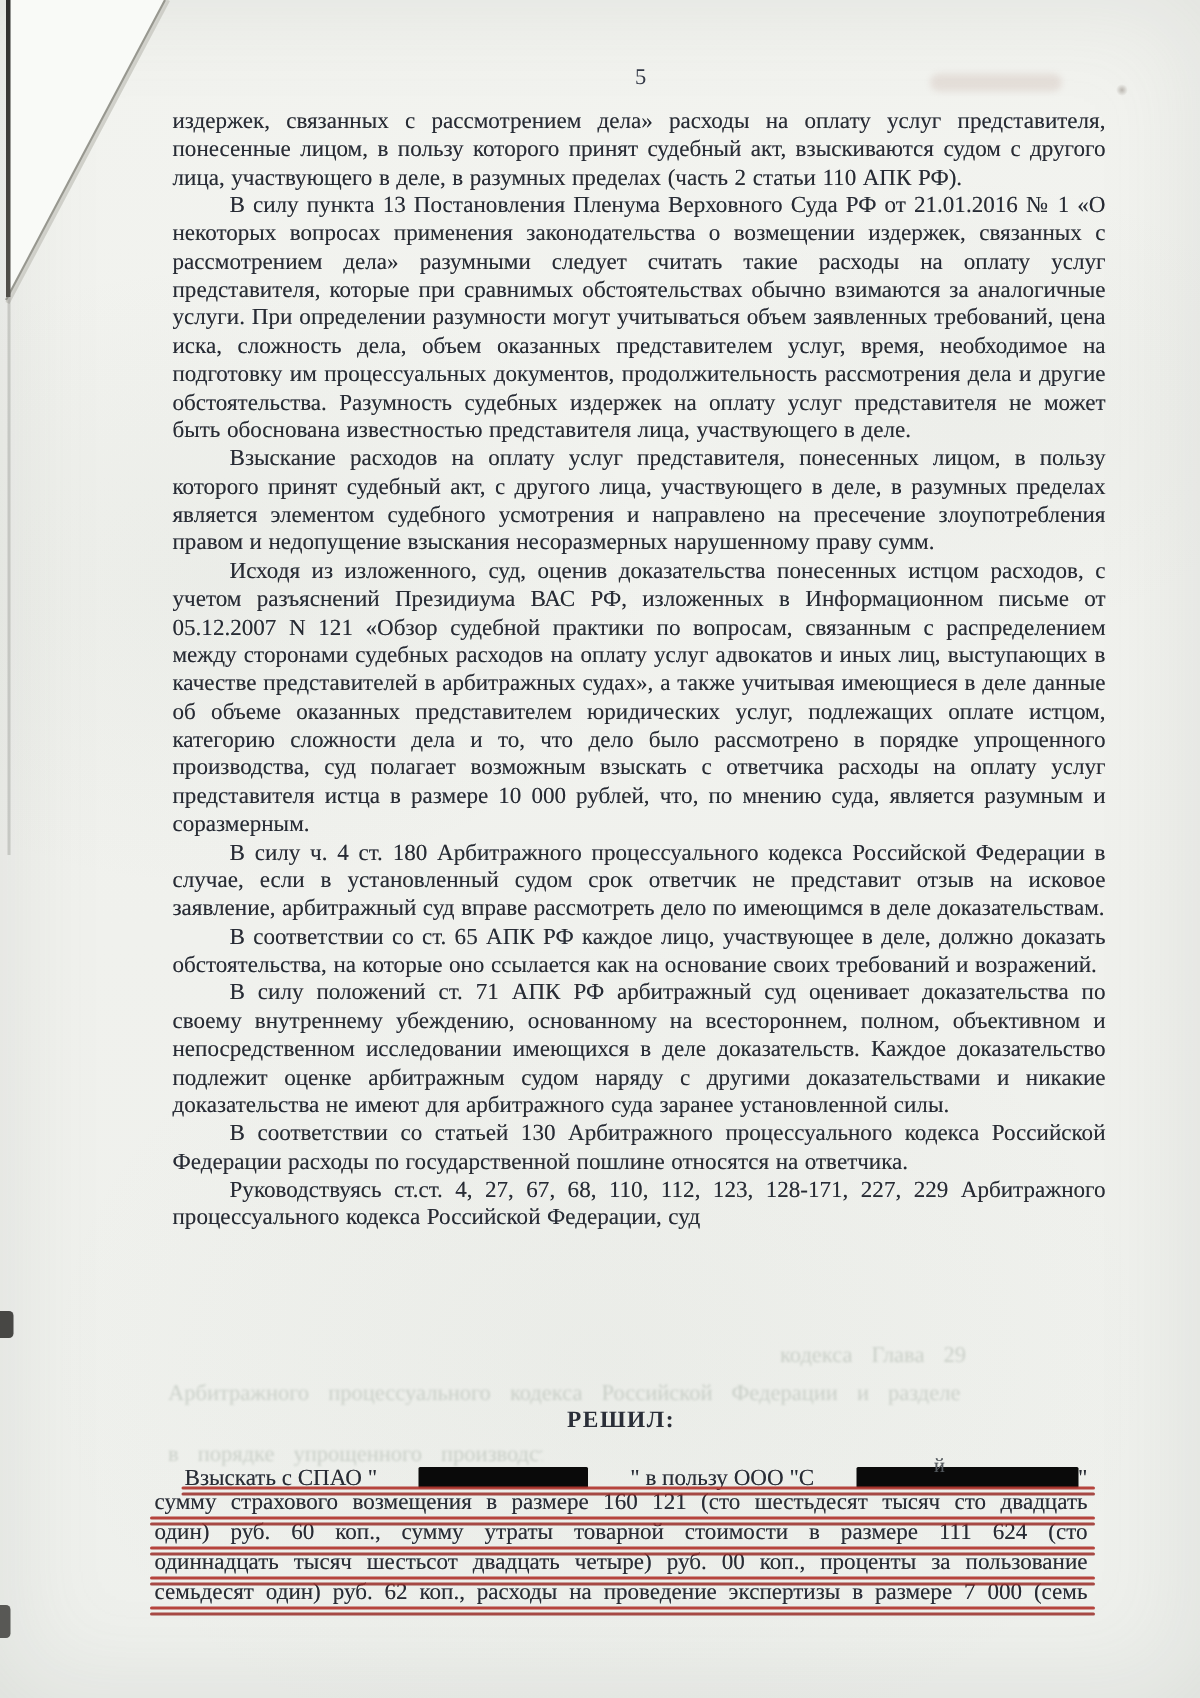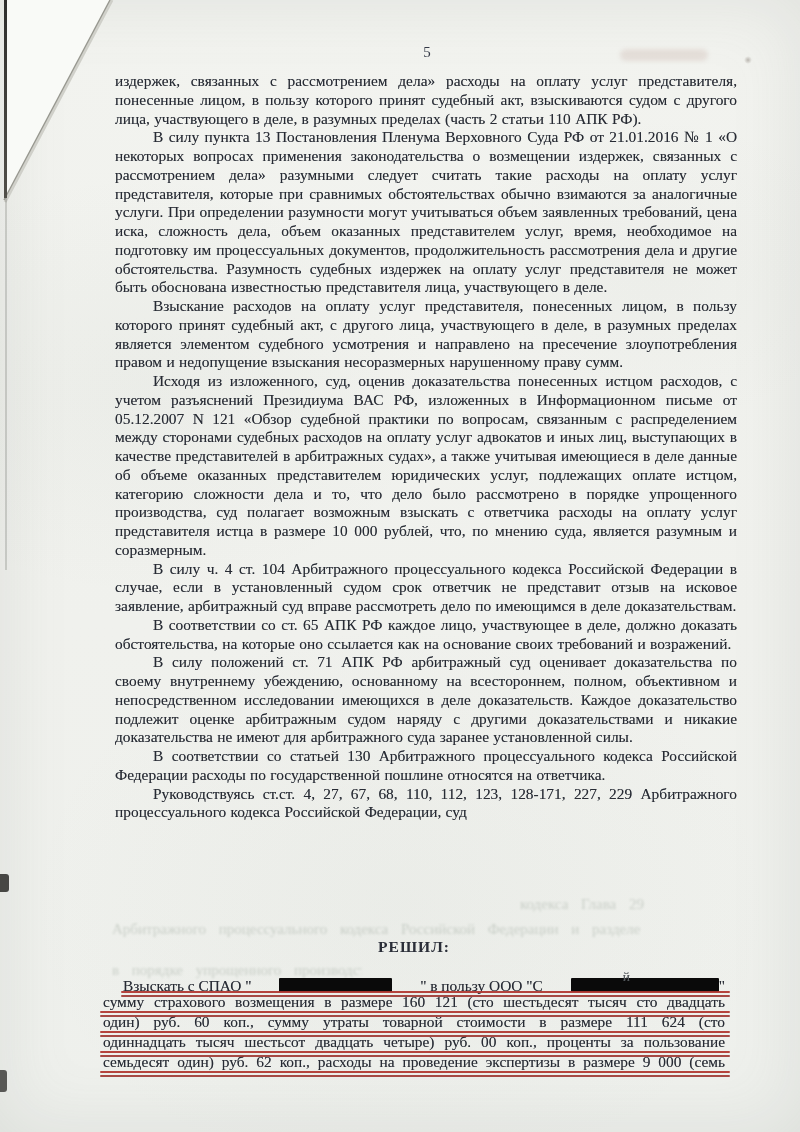--- a/index.html
+++ b/index.html
@@ -96,21 +96,21 @@
   <div class="ghost" style="top:921px; left:112px; width:618px;">Арбитражного   процессуального   кодекса   Российской   Федерации   и   разделе</div>
   <div class="ghost" style="top:962px; left:112px; width:250px;">в  порядке  упрощенного  производства</div>
 
   <div class="page-number">5</div>
 
   <div class="body-col">
     <p class="no-indent">издержек, связанных с рассмотрением дела» расходы на оплату услуг представителя, понесенные лицом, в пользу которого принят судебный акт, взыскиваются судом с другого лица, участвующего в деле, в разумных пределах (часть 2 статьи 110 АПК РФ).</p>
     <p>В силу пункта 13 Постановления Пленума Верховного Суда РФ от 21.01.2016 № 1 «О некоторых вопросах применения законодательства о возмещении издержек, связанных с рассмотрением дела» разумными следует считать такие расходы на оплату услуг представителя, которые при сравнимых обстоятельствах обычно взимаются за аналогичные услуги. При определении разумности могут учитываться объем заявленных требований, цена иска, сложность дела, объем оказанных представителем услуг, время, необходимое на подготовку им процессуальных документов, продолжительность рассмотрения дела и другие обстоятельства. Разумность судебных издержек на оплату услуг представителя не может быть обоснована известностью представителя лица, участвующего в деле.</p>
     <p>Взыскание расходов на оплату услуг представителя, понесенных лицом, в пользу которого принят судебный акт, с другого лица, участвующего в деле, в разумных пределах является элементом судебного усмотрения и направлено на пресечение злоупотребления правом и недопущение взыскания несоразмерных нарушенному праву сумм.</p>
     <p>Исходя из изложенного, суд, оценив доказательства понесенных истцом расходов, с учетом разъяснений Президиума ВАС РФ, изложенных в Информационном письме от 05.12.2007 N 121 «Обзор судебной практики по вопросам, связанным с распределением между сторонами судебных расходов на оплату услуг адвокатов и иных лиц, выступающих в качестве представителей в арбитражных судах», а также учитывая имеющиеся в деле данные об объеме оказанных представителем юридических услуг, подлежащих оплате истцом, категорию сложности дела и то, что дело было рассмотрено в порядке упрощенного производства, суд полагает возможным взыскать с ответчика расходы на оплату услуг представителя истца в размере 10 000 рублей, что, по мнению суда, является разумным и соразмерным.</p>
-    <p>В силу ч. 4 ст. 104 Арбитражного процессуального кодекса Российской Федерации в случае, если в установленный судом срок ответчик не представит отзыв на исковое заявление, арбитражный суд вправе рассмотреть дело по имеющимся в деле доказательствам.</p>
+    <p>В силу ч. 4 ст. 180 Арбитражного процессуального кодекса Российской Федерации в случае, если в установленный судом срок ответчик не представит отзыв на исковое заявление, арбитражный суд вправе рассмотреть дело по имеющимся в деле доказательствам.</p>
     <p>В соответствии со ст. 65 АПК РФ каждое лицо, участвующее в деле, должно доказать обстоятельства, на которые оно ссылается как на основание своих требований и возражений.</p>
     <p>В силу положений ст. 71 АПК РФ арбитражный суд оценивает доказательства по своему внутреннему убеждению, основанному на всестороннем, полном, объективном и непосредственном исследовании имеющихся в деле доказательств. Каждое доказательство подлежит оценке арбитражным судом наряду с другими доказательствами и никакие доказательства не имеют для арбитражного суда заранее установленной силы.</p>
     <p>В соответствии со статьей 130 Арбитражного процессуального кодекса Российской Федерации расходы по государственной пошлине относятся на ответчика.</p>
     <p>Руководствуясь ст.ст. 4, 27, 67, 68, 110, 112, 123, 128-171, 227, 229 Арбитражного процессуального кодекса Российской Федерации, суд</p>
   </div>
 
   <div class="ruling-heading">РЕШИЛ:</div>
 
   <div class="ruling">
     <div class="res-line first">
@@ -120,16 +120,16 @@
       <span class="endgroup">
         <span class="redact" style="width:148px;">
             <i class="peek">й</i>
           </span>
         <span class="t">"</span>
       </span>
     </div>
     <div class="res-line j">сумму страхового возмещения в размере 160 121 (сто шестьдесят тысяч сто двадцать</div>
     <div class="res-line j">один) руб. 60 коп., сумму утраты товарной стоимости в размере 111 624 (сто</div>
     <div class="res-line j">одиннадцать тысяч шестьсот двадцать четыре) руб. 00 коп., проценты за пользование</div>
-    <div class="res-line j">семьдесят один) руб. 62 коп., расходы на проведение экспертизы в размере 9 000 (семь</div>
+    <div class="res-line j">семьдесят один) руб. 62 коп., расходы на проведение экспертизы в размере 7 000 (семь</div>
   </div>
 
 </div>
 
 </body></html>

